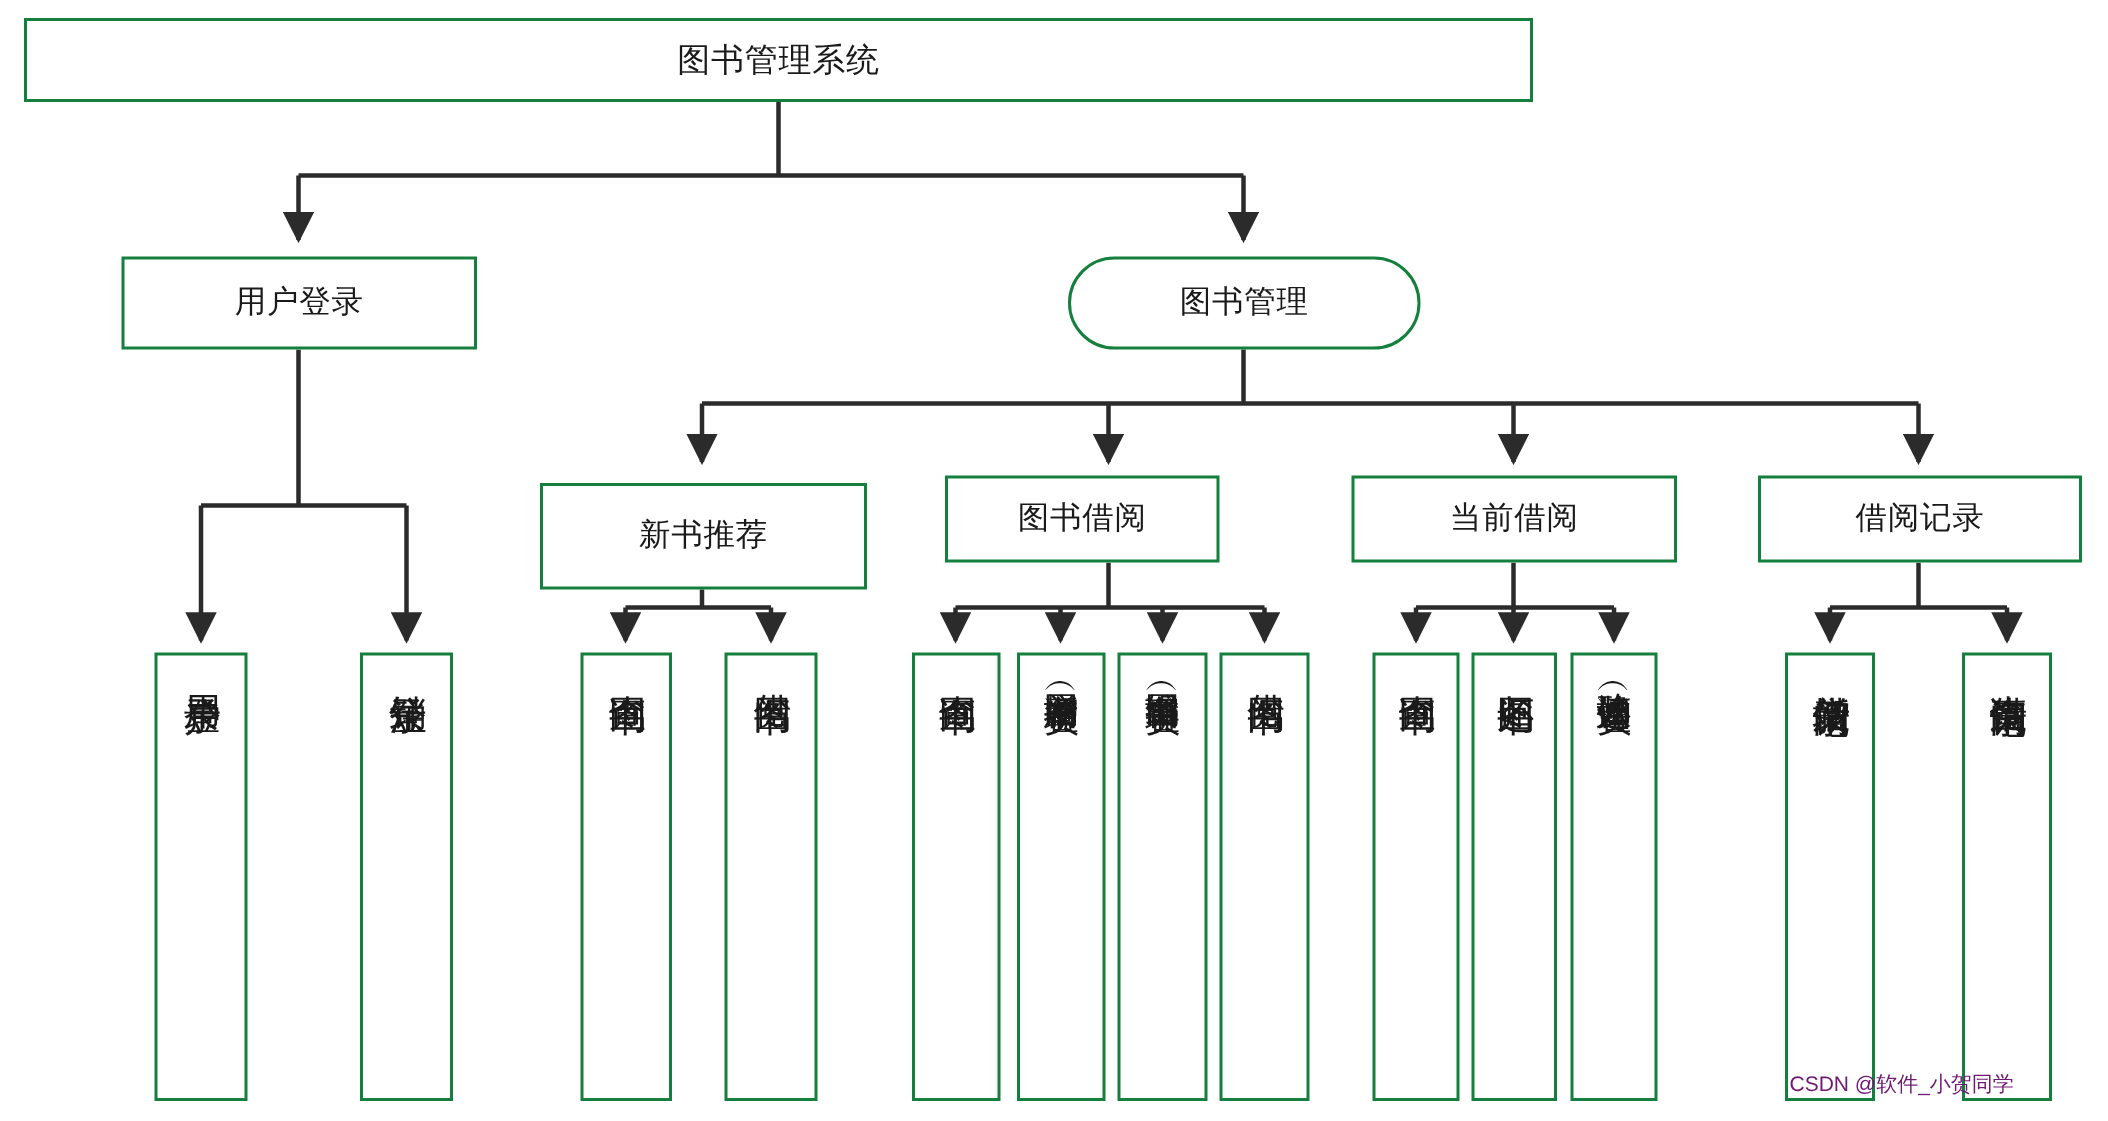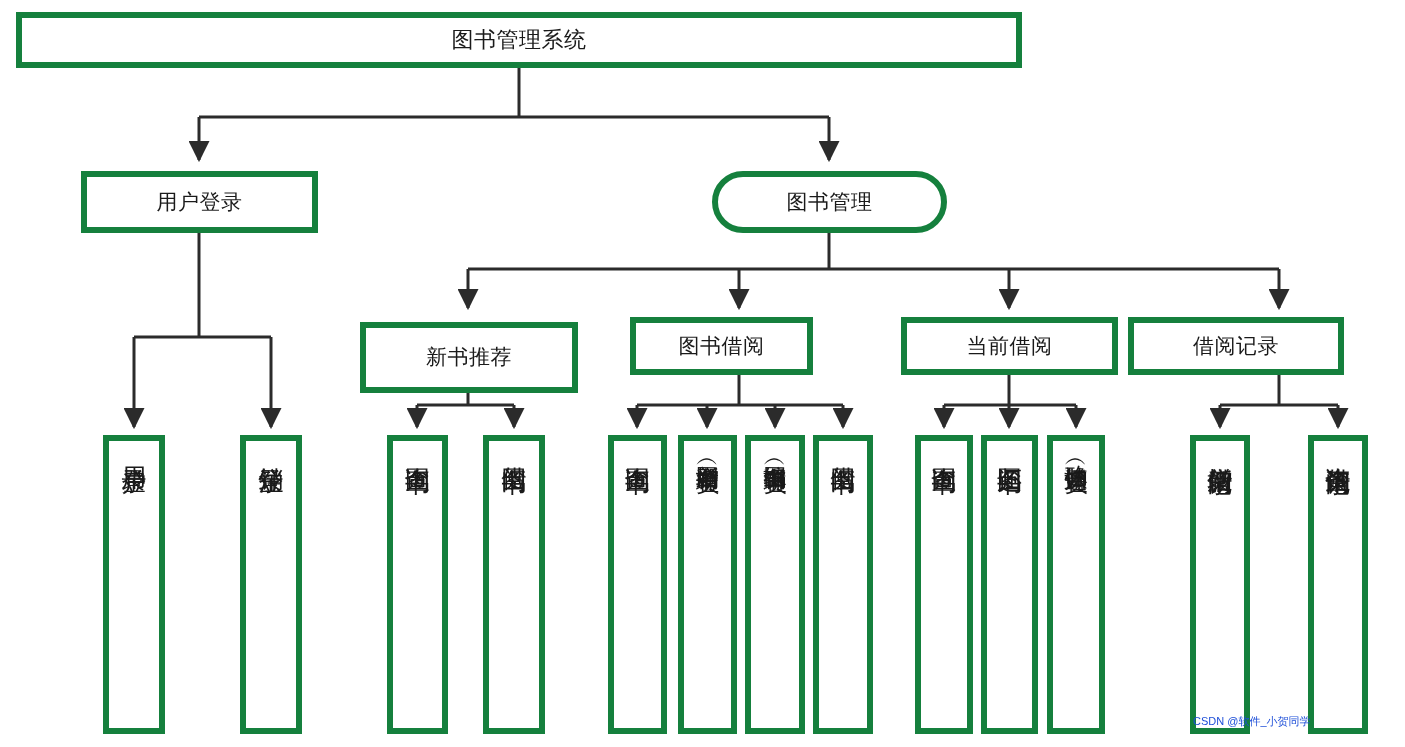--- a/index.html
+++ b/index.html
@@ -22,21 +22,21 @@
     left: 0;
     top: 0;
     width: 1405px;
     height: 747px;
     pointer-events: none;
   }
   .node {
     position: absolute;
     box-sizing: border-box;
     background: #ffffff;
-    border: 6px solid #15803d;
+    border: 2px solid #15803d;
     display: flex;
     align-items: center;
     justify-content: center;
     color: #1a1a1a;
     z-index: 2;
   }
   .node .label {
     display: block;
     text-align: center;
     line-height: 1.18;
@@ -63,22 +63,22 @@
     letter-spacing: 1px;
     white-space: nowrap;
   }
   .node.vert.tall-fit .label {
     font-size: 23px;
   }
   .watermark {
     position: absolute;
     left: 1193px;
     top: 714px;
-    font-size: 11px;
-    color: #1d4ed8;
+    font-size: 14px;
+    color: #701a75;
     white-space: nowrap;
     z-index: 5;
   }
 </style>
 </head>
 <body>
 
 <div id="canvas">
 
   <svg class="edges" viewBox="0 0 1405 747" xmlns="http://www.w3.org/2000/svg">
@@ -144,21 +144,21 @@
 
   <div class="node horiz" id="node-l2-0" style="left: 360px; top: 322px; width: 218px; height: 71px;">
     <span class="label">新书推荐</span>
   </div>
   <div class="node horiz" id="node-l2-1" style="left: 630px; top: 317px; width: 183px; height: 58px;">
     <span class="label">图书借阅</span>
   </div>
   <div class="node horiz" id="node-l2-2" style="left: 901px; top: 317px; width: 217px; height: 58px; justify-content: center;">
     <span class="label">当前借阅</span>
   </div>
-  <div class="node horiz" id="node-l2-3" style="left: 1128px; top: 317px; width: 216px; height: 58px;">
+  <div class="node horiz" id="node-l2-3" style="left: 1172px; top: 317px; width: 216px; height: 58px;">
     <span class="label">借阅记录</span>
   </div>
 
   <div class="node vert" id="node-leaf-0" style="left: 103px; top: 435px; width: 62px; height: 299px;">
     <span class="label">用户登录</span>
   </div>
   <div class="node vert" id="node-leaf-1" style="left: 240px; top: 435px; width: 62px; height: 299px;">
     <span class="label">注销登录</span>
   </div>
   <div class="node vert" id="node-leaf-2" style="left: 387px; top: 435px; width: 61px; height: 299px;">

